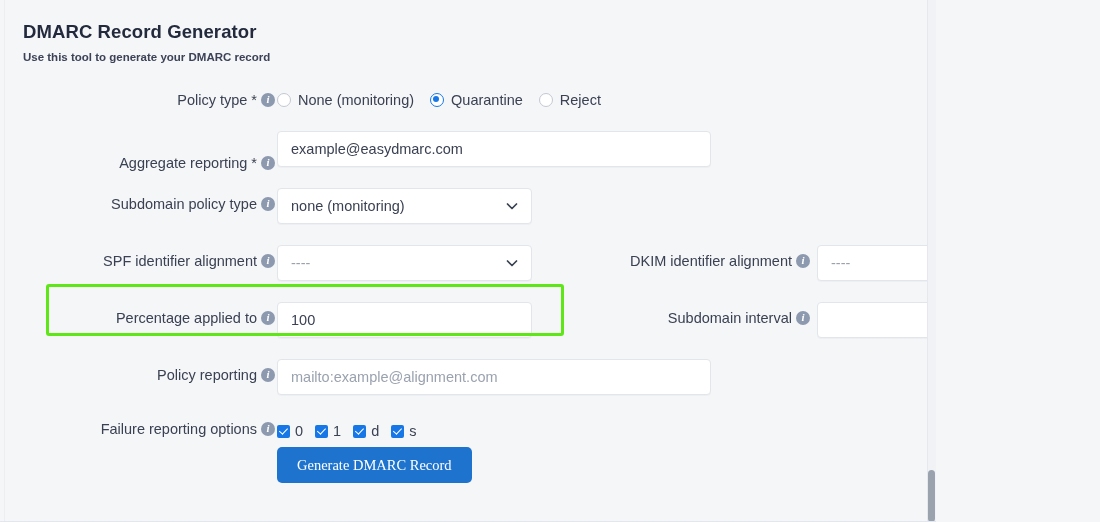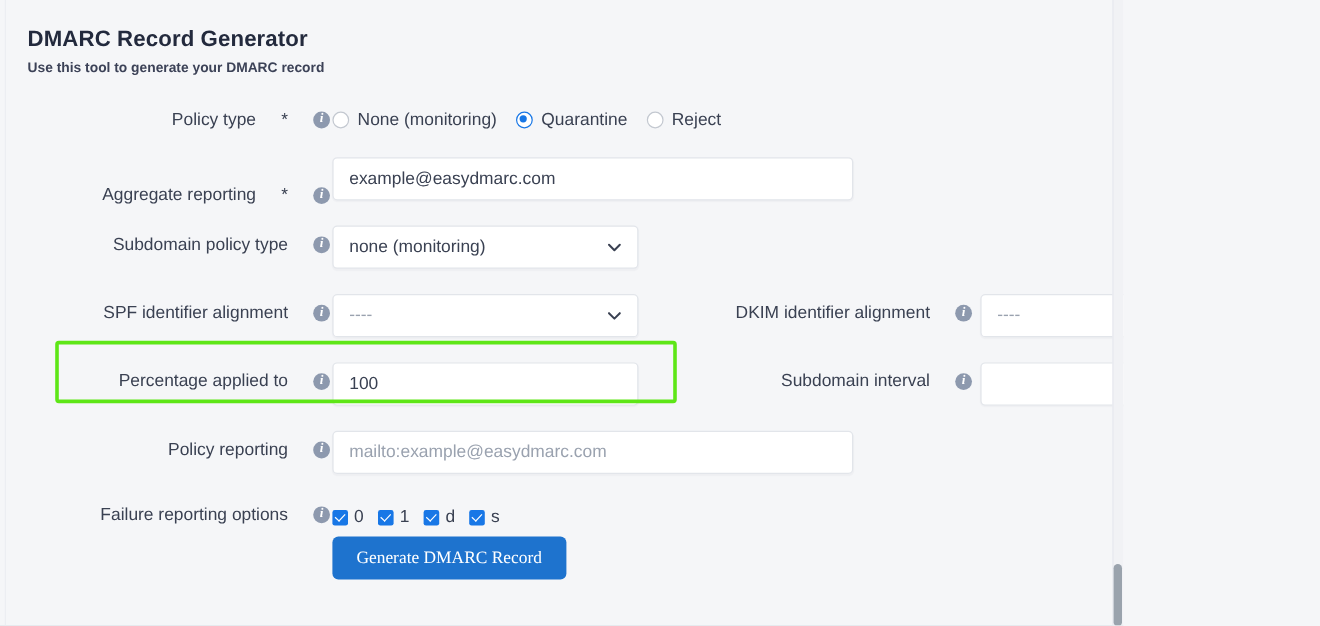--- a/index.html
+++ b/index.html
@@ -89,21 +89,21 @@
   .row {
     position: relative;
     height: 36px;
     margin-bottom: 0;
   }
 
   .label {
     position: absolute;
     display: flex;
     align-items: center;
-    gap: 21px;
+    gap: 4px;
     font-size: 14.5px;
     color: #3a4152;
     white-space: nowrap;
     line-height: 16px;
   }
   .label.col1 {
     right: 825px; 
   }
   .label.col2 {
     right: 290px; 
@@ -388,21 +388,21 @@
         <span class="val"></span>
       </div>
     </div>
 
     <div class="row" style="height:57px;">
       <div class="label col1" style="top:20px;">
         <span>Policy reporting</span>
         <span class="info-icon"></span>
       </div>
       <div class="field" style="left:277px; top:12px; width:434px;">
-        <span class="ph">mailto:example@easydmarc.com</span>
+        <span class="ph">mailto:example@alignment.com</span>
       </div>
     </div>
 
     <div class="row" style="height:50px;text-align:center;">
       <div class="label col1" style="top:17px;">
         <span>Failure reporting options</span>
         <span class="info-icon"></span>
       </div>
       <div class="check-group" style="top:9px;">
         <label class="check-opt">

